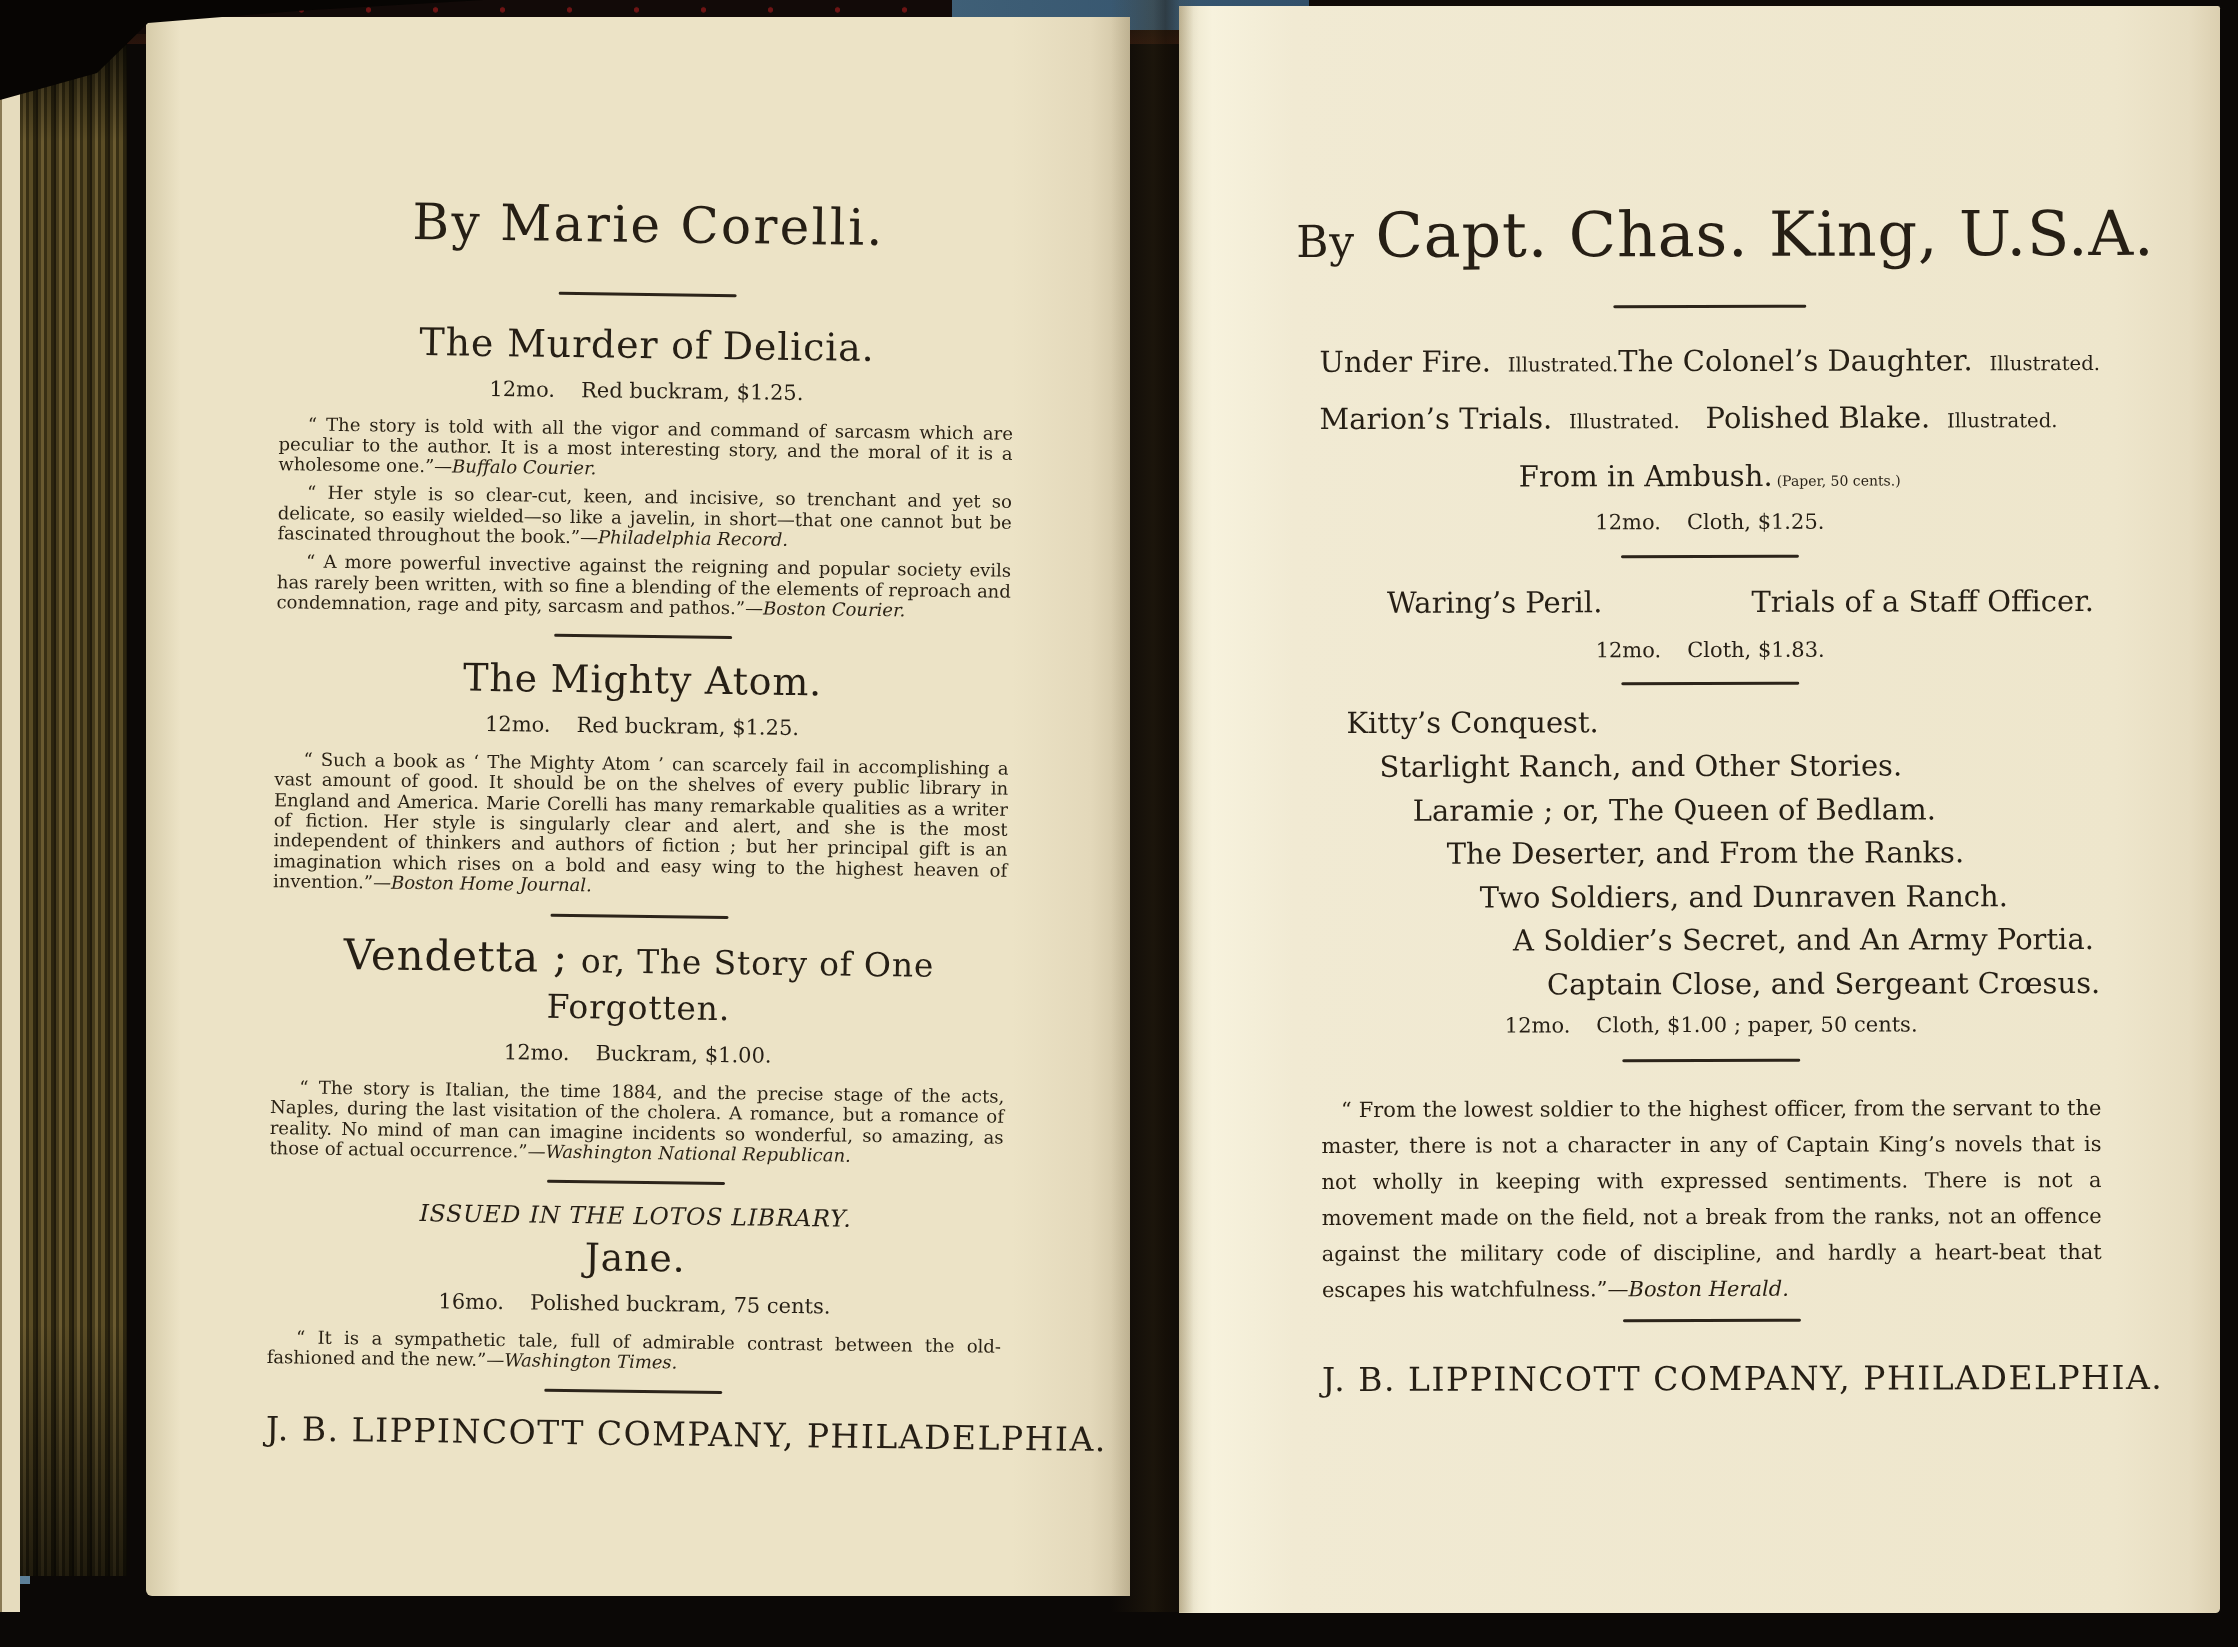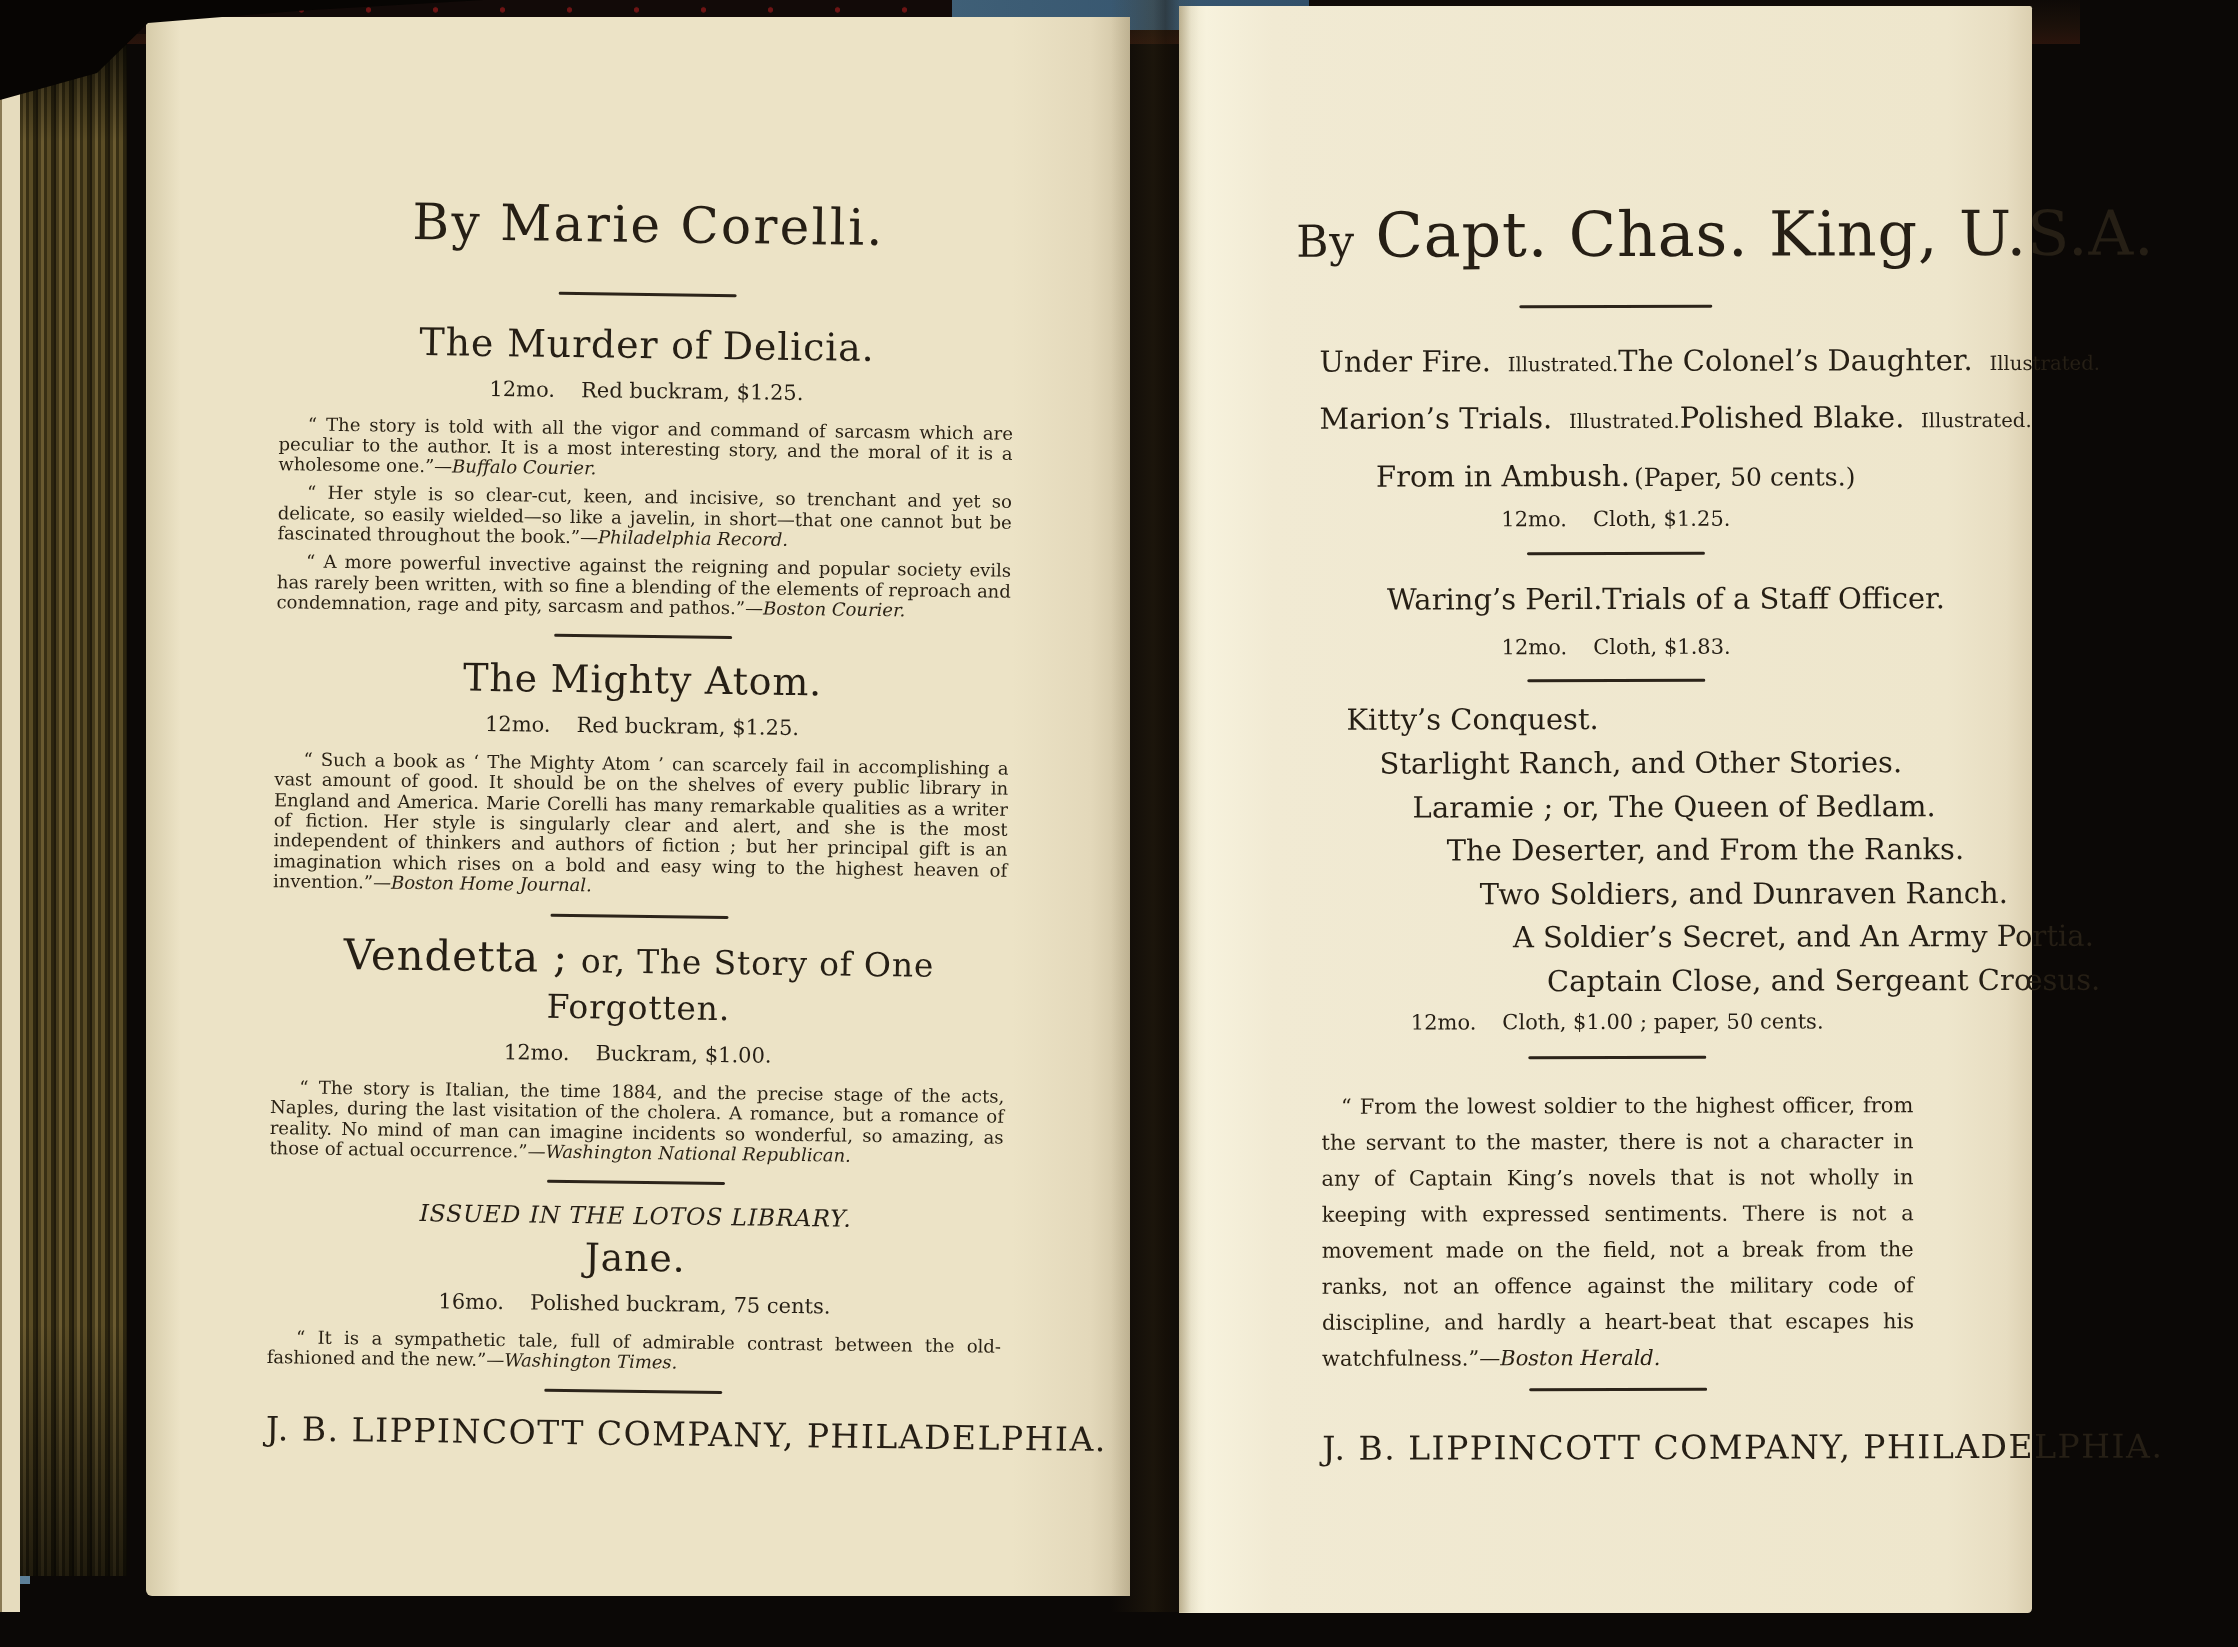--- a/index.html
+++ b/index.html
@@ -48,21 +48,21 @@
   }
 
   
   .page { position:absolute; color:#261f15; }
   .page-left {
     left:146px; top:16.7px; width:984px; height:1579px;
     background:linear-gradient(90deg,#d6cba9 0%, #ece3c6 3.5%, #ece3c6 88%, #e3d8ba 96%, #cec2a2 100%);
     border-radius:2.3px 0 0 6px;
   }
   .page-right {
-    left:1179px; top:6px; width:853px; height:1607px;
+    left:1179px; top:6px; width:1041px; height:1607px;
     background:linear-gradient(90deg,#c9bd9c 0%, #efe9d1 1.4%, #f7f2dd 3.2%, #f1ead3 11%, #eee6cc 90%, #e7ddc1 97%, #dbcfb0 100%);
     border-radius:0 2.3px 4.5px 0;
   }
   .gutter-shadow {
     position:absolute; left:1111px; top:0; width:88px; height:1612px;
     background:linear-gradient(90deg, rgba(70,55,25,0) 0%, rgba(70,55,25,.28) 48%,
                rgba(35,25,10,.42) 62%, rgba(70,55,25,.10) 78%, rgba(70,55,25,0) 100%);
     pointer-events:none;
   }
 
@@ -97,21 +97,21 @@
 
   
   .pair-row { display:flex; justify-content:space-between; align-items:baseline;
               font-size:29px; line-height:36px; }
   .pair-row .grp { white-space:nowrap; }
   .pair-row .ill { font-size:19.7px; margin-left:16.7px; }
   .row-offset { padding-right:42px; }
   .waring-row { padding-left:67px; padding-right:6px; }
 
   .centered-book { text-align:center; font-size:29px; line-height:36px; }
-  .centered-book .note { font-size:25px; margin-left:4px; }
+  .centered-book .note { font-size:14px; margin-left:4px; }
 
   .book-list { margin-top:21px; }
   .book-item { font-size:29px; line-height:33px; margin-bottom:10.6px; white-space:nowrap; }
 
   .quote-right { text-align:justify; font-size:21px; line-height:36px; text-indent:19.7px;
                  margin:0; color:#281f12; }
   .quote-right em { }
 
   
   .mt-h1 { margin-top:27px; }   .mt-fmt { margin-top:10.6px; }

